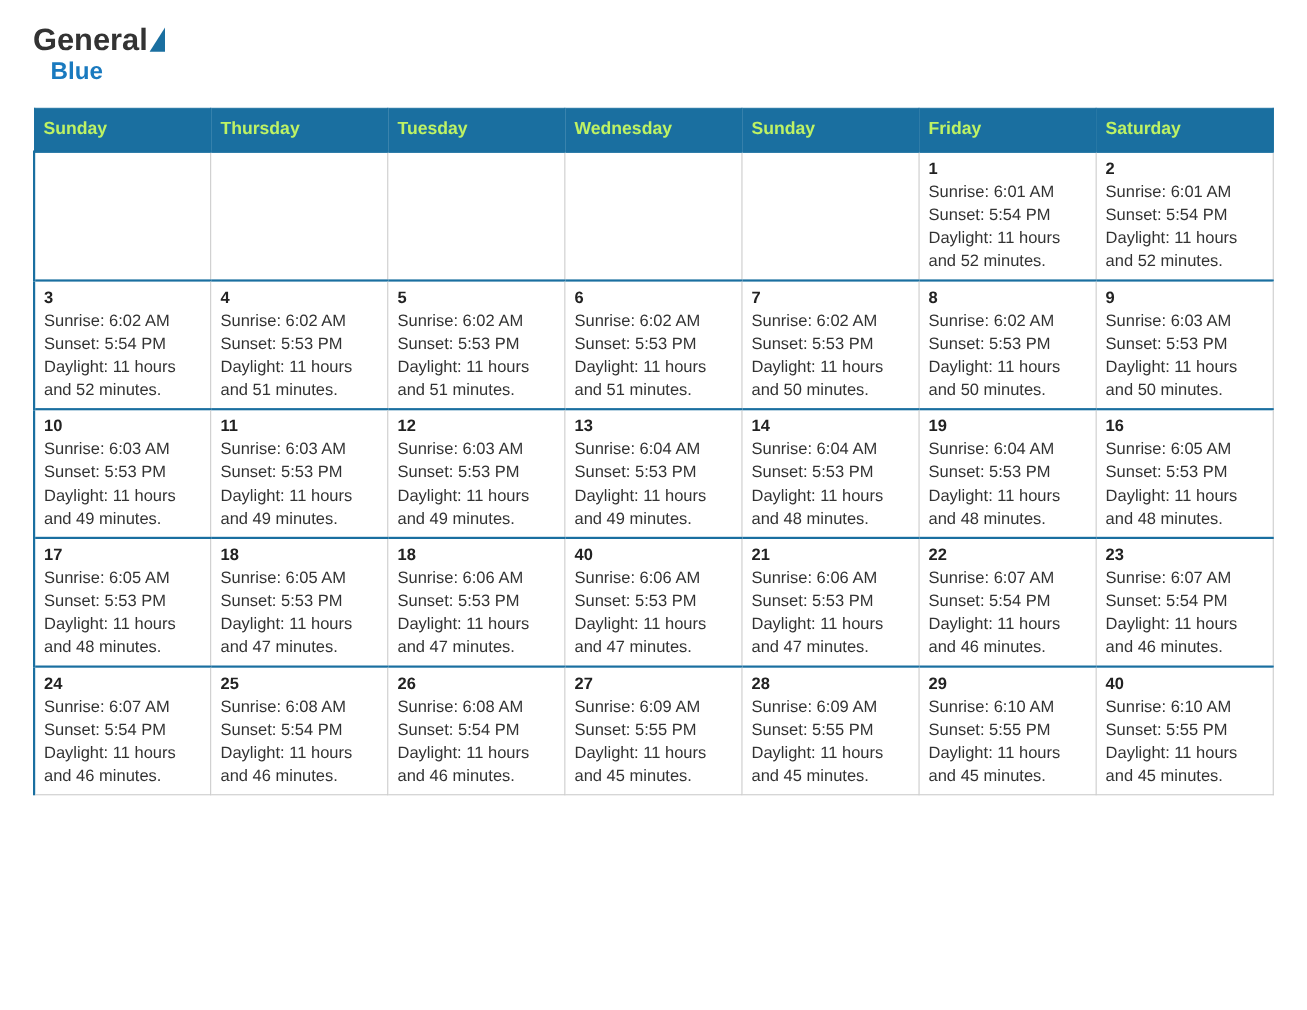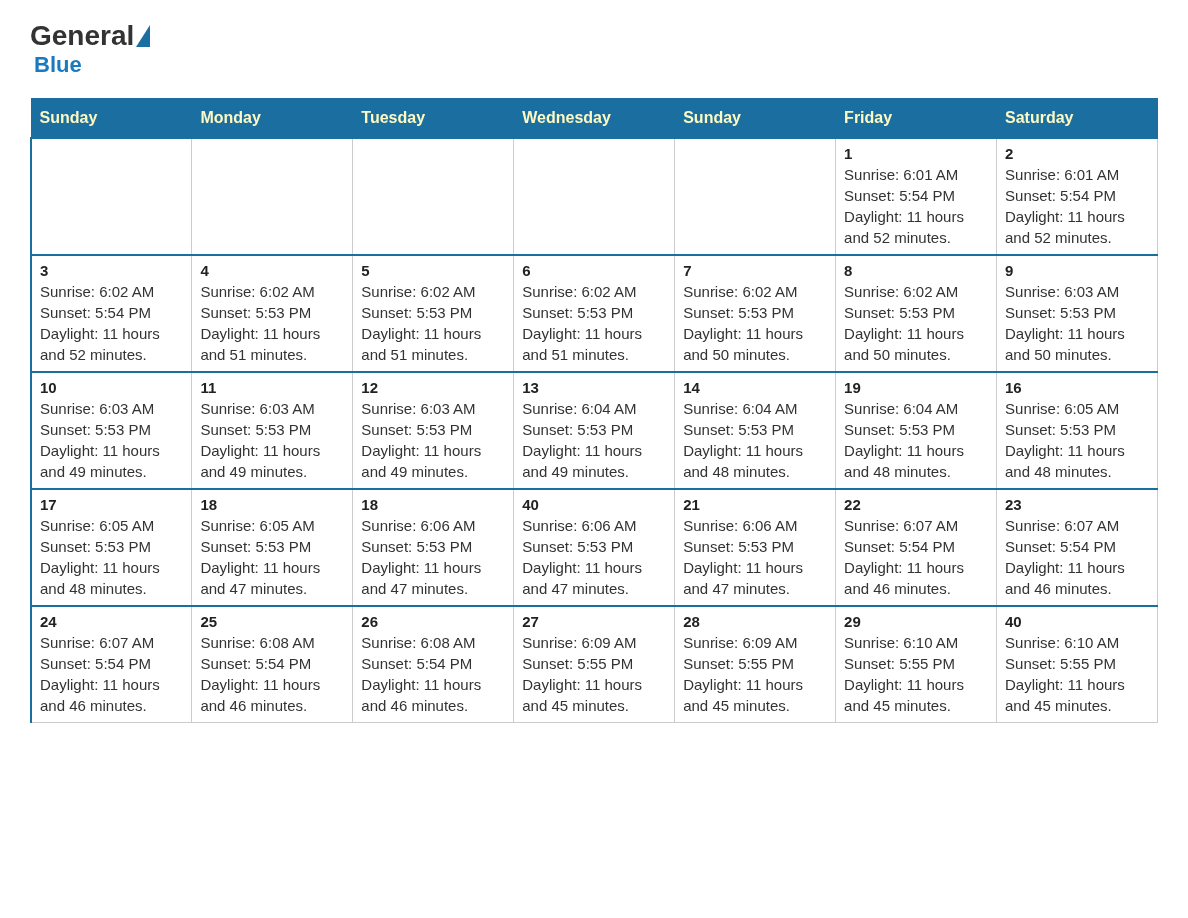--- a/index.html
+++ b/index.html
@@ -36,21 +36,21 @@
       border-bottom: 22px solid #1a6fa0;
       margin: 0 2px;
       display: inline-block;
       vertical-align: middle;
     }
     .logo-subtitle {
       color: #1a7abf;
       font-size: 22px;
       font-weight: bold;
       margin-top: -4px;
-      margin-left: 0;
+      margin-left: 12px;
     }
     .title-area {
       text-align: right;
     }
     .month-title {
       font-size: 52px;
       font-weight: bold;
       color: #222;
       line-height: 1.1;
     }
@@ -58,21 +58,21 @@
       font-size: 22px;
       color: #444;
       margin-top: 4px;
     }
     .calendar-table {
       width: 100%;
       border-collapse: collapse;
     }
     .calendar-table th {
       background-color: #1a6fa0;
-      color: #fef9c3;
+      color: #bef264;
       font-size: 16px;
       font-weight: bold;
       padding: 10px 8px;
       text-align: left;
       border: 1px solid #1a6fa0;
     }
     .calendar-table td {
       vertical-align: top;
       border: 1px solid #ccc;
       padding: 6px 8px;
@@ -121,21 +121,21 @@
   <div class="title-area">
     <div class="month-title"></div>
     <div class="location"></div>
   </div>
 </div>
 
 <table class="calendar-table">
   <thead>
     <tr>
     <th>Sunday</th>
-        <th>Monday</th>
+        <th>Thursday</th>
         <th>Tuesday</th>
         <th>Wednesday</th>
         <th>Sunday</th>
         <th>Friday</th>
         <th>Saturday</th>
       </tr>
   </thead>
   <tbody id="calendar-body">
   <tr>
         <td class="empty-cell"></td>

